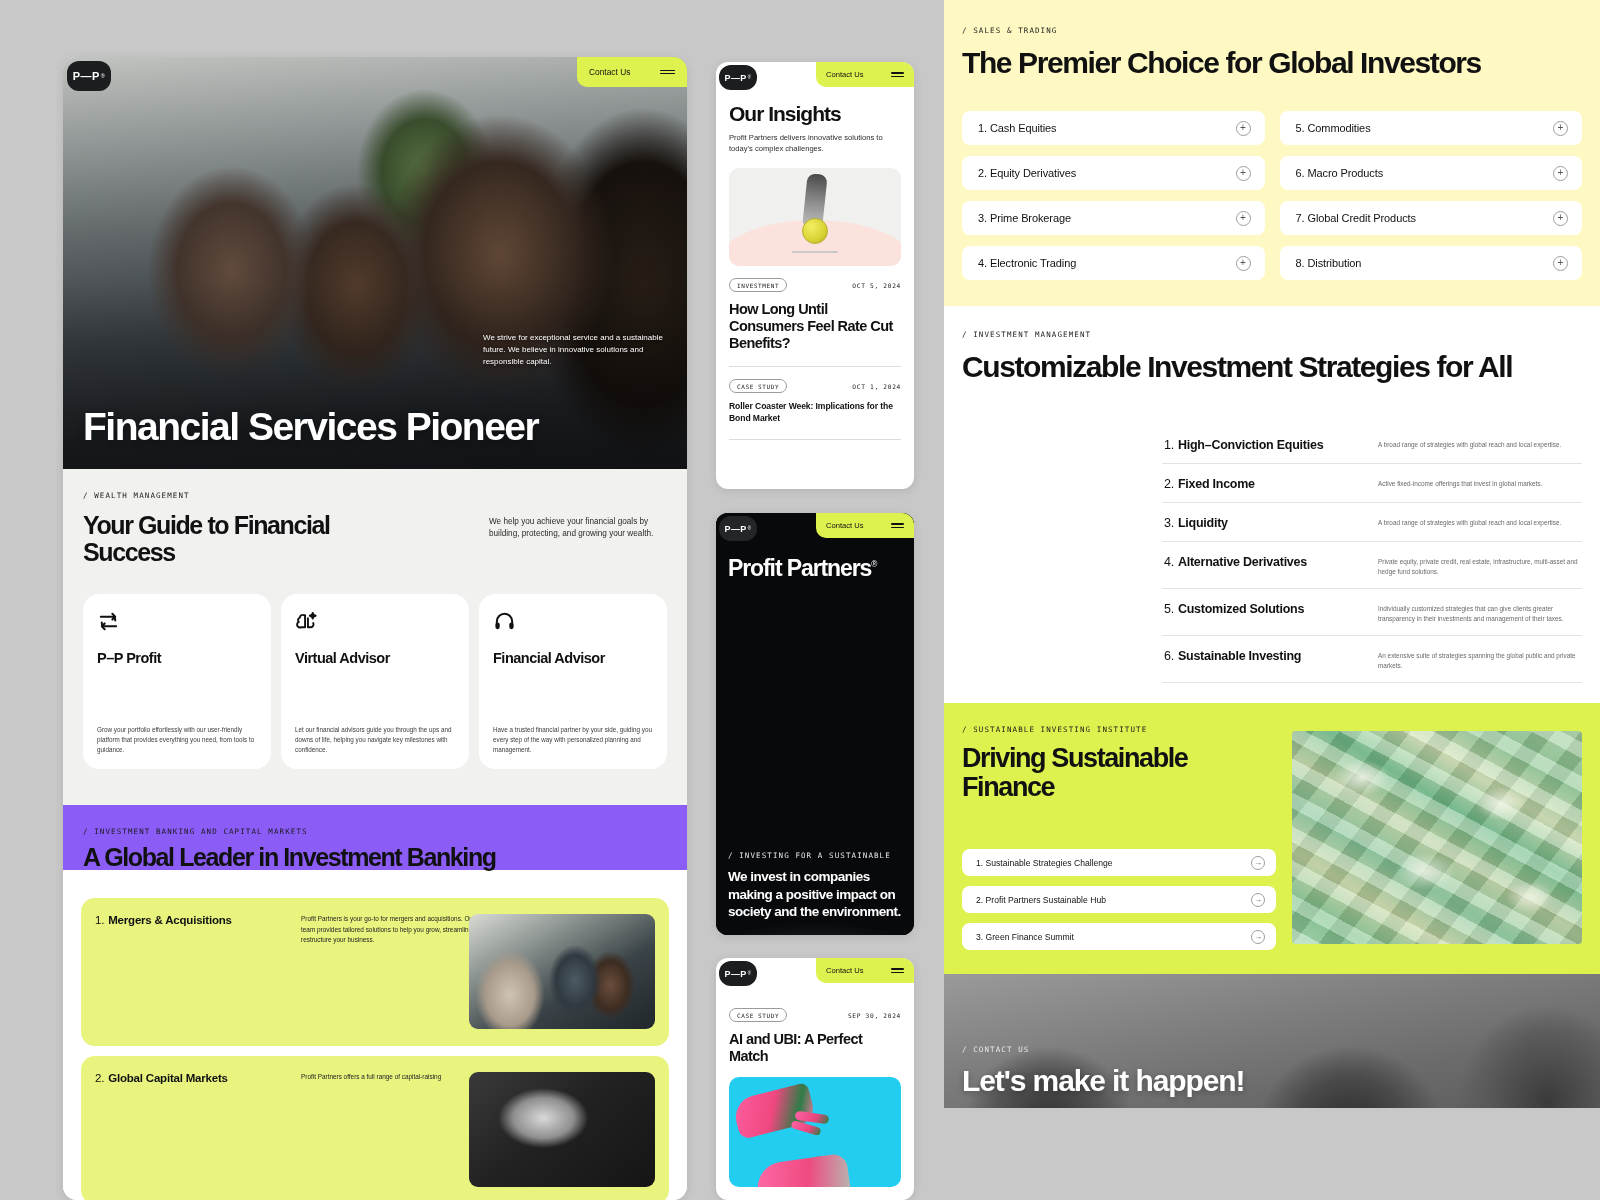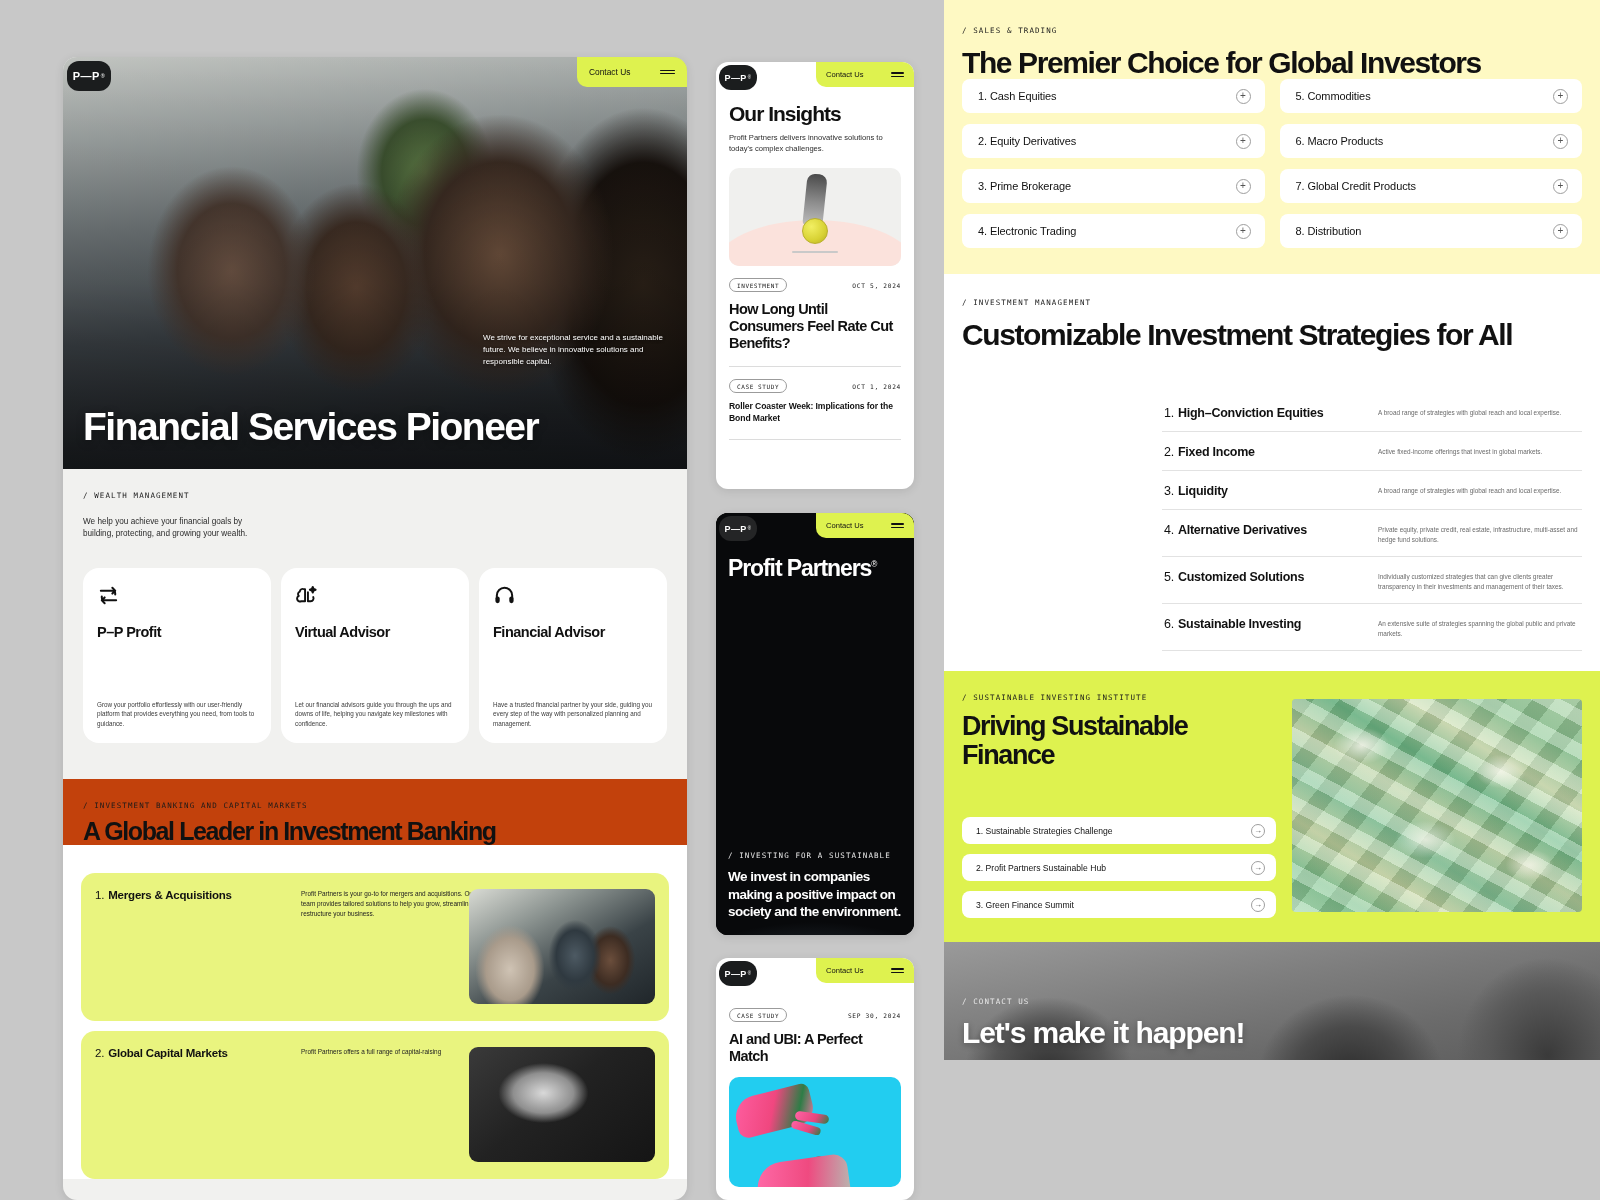--- a/index.html
+++ b/index.html
@@ -102,21 +102,21 @@
     flex: 1; background: #fff; border-radius: 16px;
     height: 175px; padding: 16px 14px 14px 14px;
     display: flex; flex-direction: column;
   }
   .card-icon { height: 26px; margin-bottom: 14px; color: #111; }
   .card-icon svg { width: 23px; height: 23px; display: block; }
   .card-title { font-size: 14.5px; font-weight: 700; letter-spacing: -.5px; color: #111; }
   .card-desc { margin-top: auto; font-size: 6.3px; line-height: 1.55; color: #3a3a3a; }
 
   .divider-gap { height: 36px; }
-  .white-band { background: #c2410c; padding: 22px 20px 0 20px; }
+  .white-band { background: #8b5cf6; padding: 22px 20px 0 20px; }
   .white-band .h-big { font-size: 25px; margin-top: 8px; }
 
   .ib-list { padding: 28px 18px 0 18px; background: #fff; }
   .ib-row {
     background: #e9f47f; border-radius: 14px;
     display: flex; align-items: flex-start; gap: 14px;
     padding: 16px 14px; margin-bottom: 10px; position: relative;
     min-height: 148px;
   }
   .ib-row .num-title { width: 192px; font-size: 11.5px; font-weight: 700; color: #111; letter-spacing: -.2px; }
@@ -232,21 +232,21 @@
     position: absolute; left: 28px; bottom: -16px; width: 92px; height: 44px;
     border-radius: 26px 14px 10px 18px;
     background: linear-gradient(100deg,#ff6aa8 0%,#ef4a80 55%,#b8b6b0 100%);
     transform: rotate(-8deg);
   }
 
   
   .right-col { position: absolute; left: 944px; top: 0; width: 656px; height: 1200px; overflow: hidden; }
   .sec-lime { background: #fef9c3; padding: 26px 18px 26px 18px; }
   .sec-lime .h-big { font-size: 30px; margin-top: 12px; }
-  .acc-grid { display: grid; grid-template-columns: 1fr 1fr; gap: 11px 15px; }
+  .acc-grid { display: grid; grid-template-columns: 1fr 1fr; gap: 11px 15px; margin-top: 32px; }
   .acc-item {
     background: #fff; border-radius: 8px; height: 34px;
     display: flex; align-items: center; justify-content: space-between;
     padding: 0 14px 0 16px;
   }
   .acc-item .lbl { font-size: 11px; color: #111; letter-spacing: -.1px; }
   .acc-item .lbl b { font-weight: 400; }
   .plus {
     width: 15px; height: 15px; border-radius: 50%; border: 1px solid #9e9e9e;
     display: flex; align-items: center; justify-content: center;
@@ -296,21 +296,21 @@
   .money-img::after {
     content:""; position:absolute; inset:0;
     background:
       radial-gradient(ellipse 40px 26px at 24% 22%, rgba(245,245,235,.85) 0%, rgba(200,215,190,0) 70%),
       radial-gradient(ellipse 36px 24px at 72% 34%, rgba(250,248,238,.75) 0%, rgba(200,215,190,0) 70%),
       radial-gradient(ellipse 42px 26px at 46% 66%, rgba(248,246,236,.70) 0%, rgba(200,215,190,0) 72%),
       radial-gradient(ellipse 34px 22px at 82% 78%, rgba(246,244,232,.72) 0%, rgba(200,215,190,0) 72%);
   }
 
   .sec-contact {
-    height: 118px; position: relative; overflow: hidden;
+    height: 134px; position: relative; overflow: hidden;
     background:
       radial-gradient(ellipse 130px 120px at 62% 118%, #2a2a2a 0%, #4a4a4a 45%, rgba(80,80,80,0) 72%),
       radial-gradient(ellipse 120px 130px at 92% 96%, #3a3a3a 0%, #585858 48%, rgba(90,90,90,0) 75%),
       radial-gradient(ellipse 110px 95px at 16% 108%, #333 0%, #555 50%, rgba(90,90,90,0) 76%),
       linear-gradient(170deg, #9a9a9a 0%, #7e7e7e 40%, #6b6b6b 70%, #5d5d5d 100%);
   }
   .sec-contact .inner { position: absolute; left: 18px; bottom: 10px; z-index: 3; }
   .sec-contact .ct {
     color: #fff; font-size: 30px; font-weight: 700; letter-spacing: -1.1px; margin-top: 10px;
     text-shadow: 0 2px 6px rgba(0,0,0,.3);
@@ -340,20 +340,21 @@
         </div>
       </div>
 
       <div class="hero-quote">We strive for exceptional service and a sustainable future. We believe in innovative solutions and responsible capital.</div>
       <div class="hero-title">Financial Services Pioneer</div>
     </div>
 
     <div class="sec-pad">
       <div class="eyebrow">/ WEALTH MANAGEMENT</div>
       <div class="sec-head-row" style="margin-top:12px;">
+        <div class="h-big">Your Guide to Financial Success</div>
         <div class="desc">We help you achieve your financial goals by building, protecting, and growing your wealth.</div>
       </div>
     </div>
 
     <div class="cards">
       <div class="card">
         <div class="card-icon">
           <svg viewBox="0 0 24 24" fill="none" stroke="#111" stroke-width="2.1" stroke-linecap="round" stroke-linejoin="round">
             <path d="M4 7h12a3 3 0 0 1 3 3v1"></path>
               <path d="M16 4l3 3-3 3"></path>

